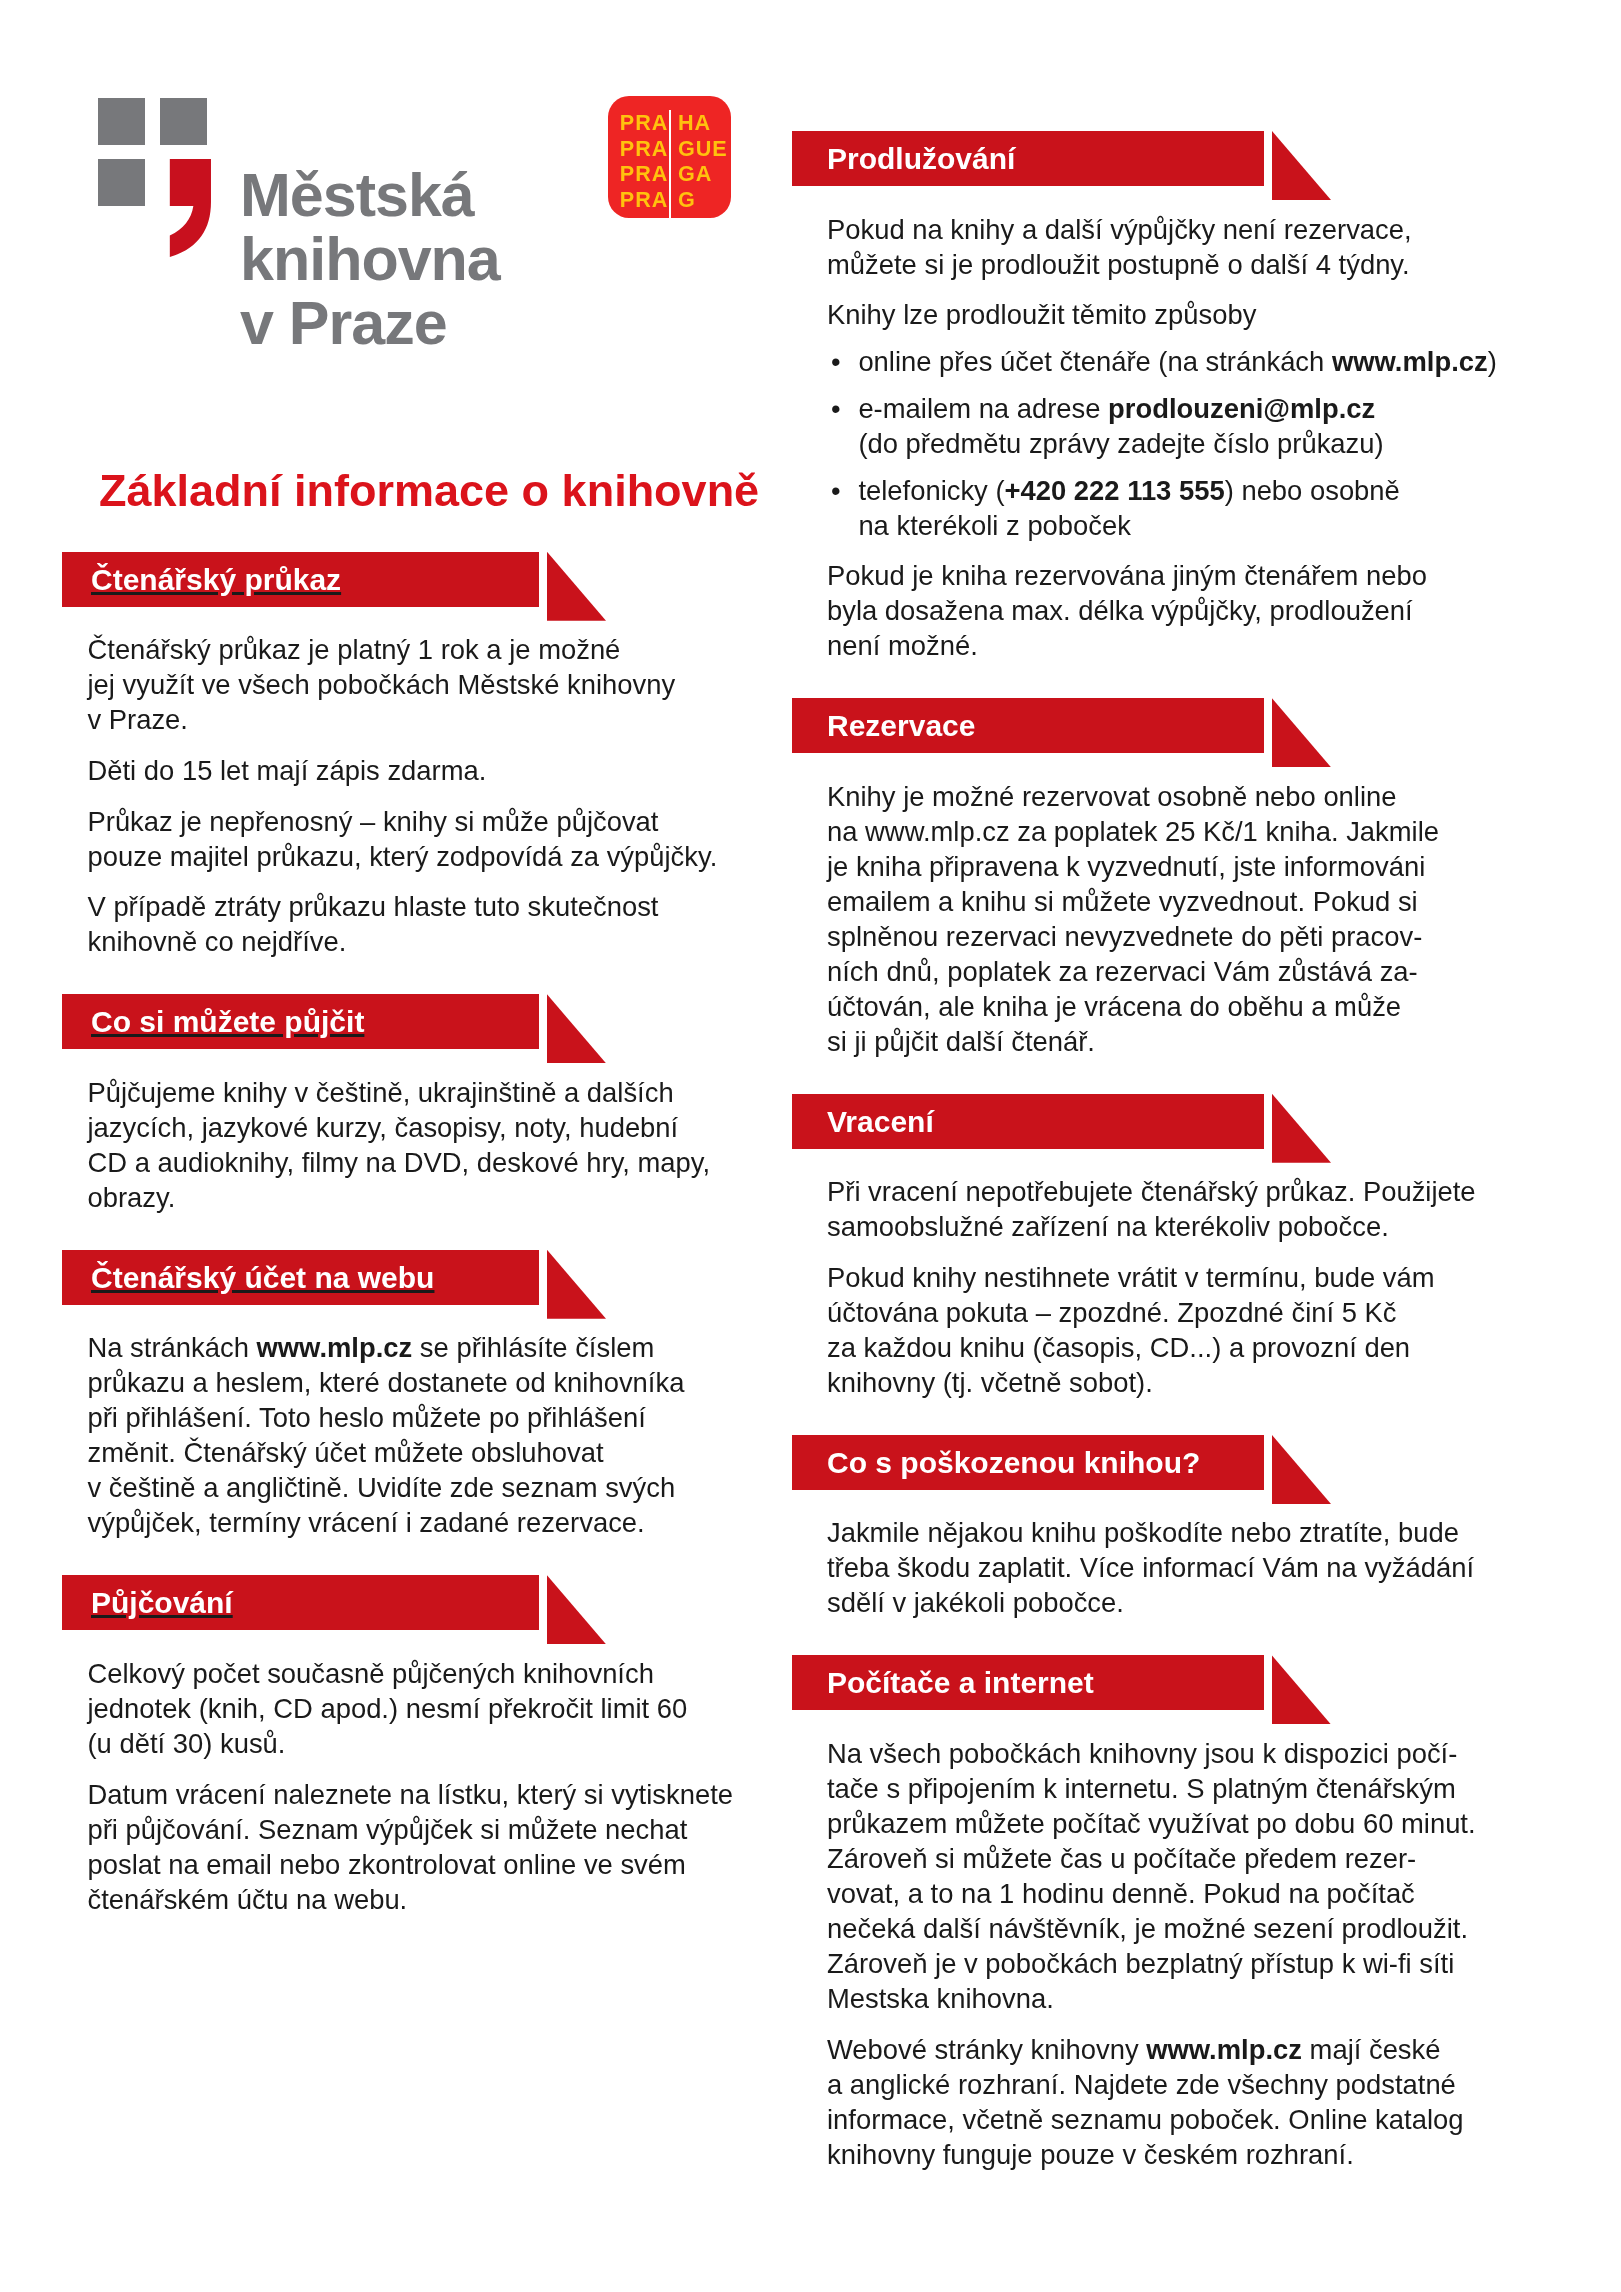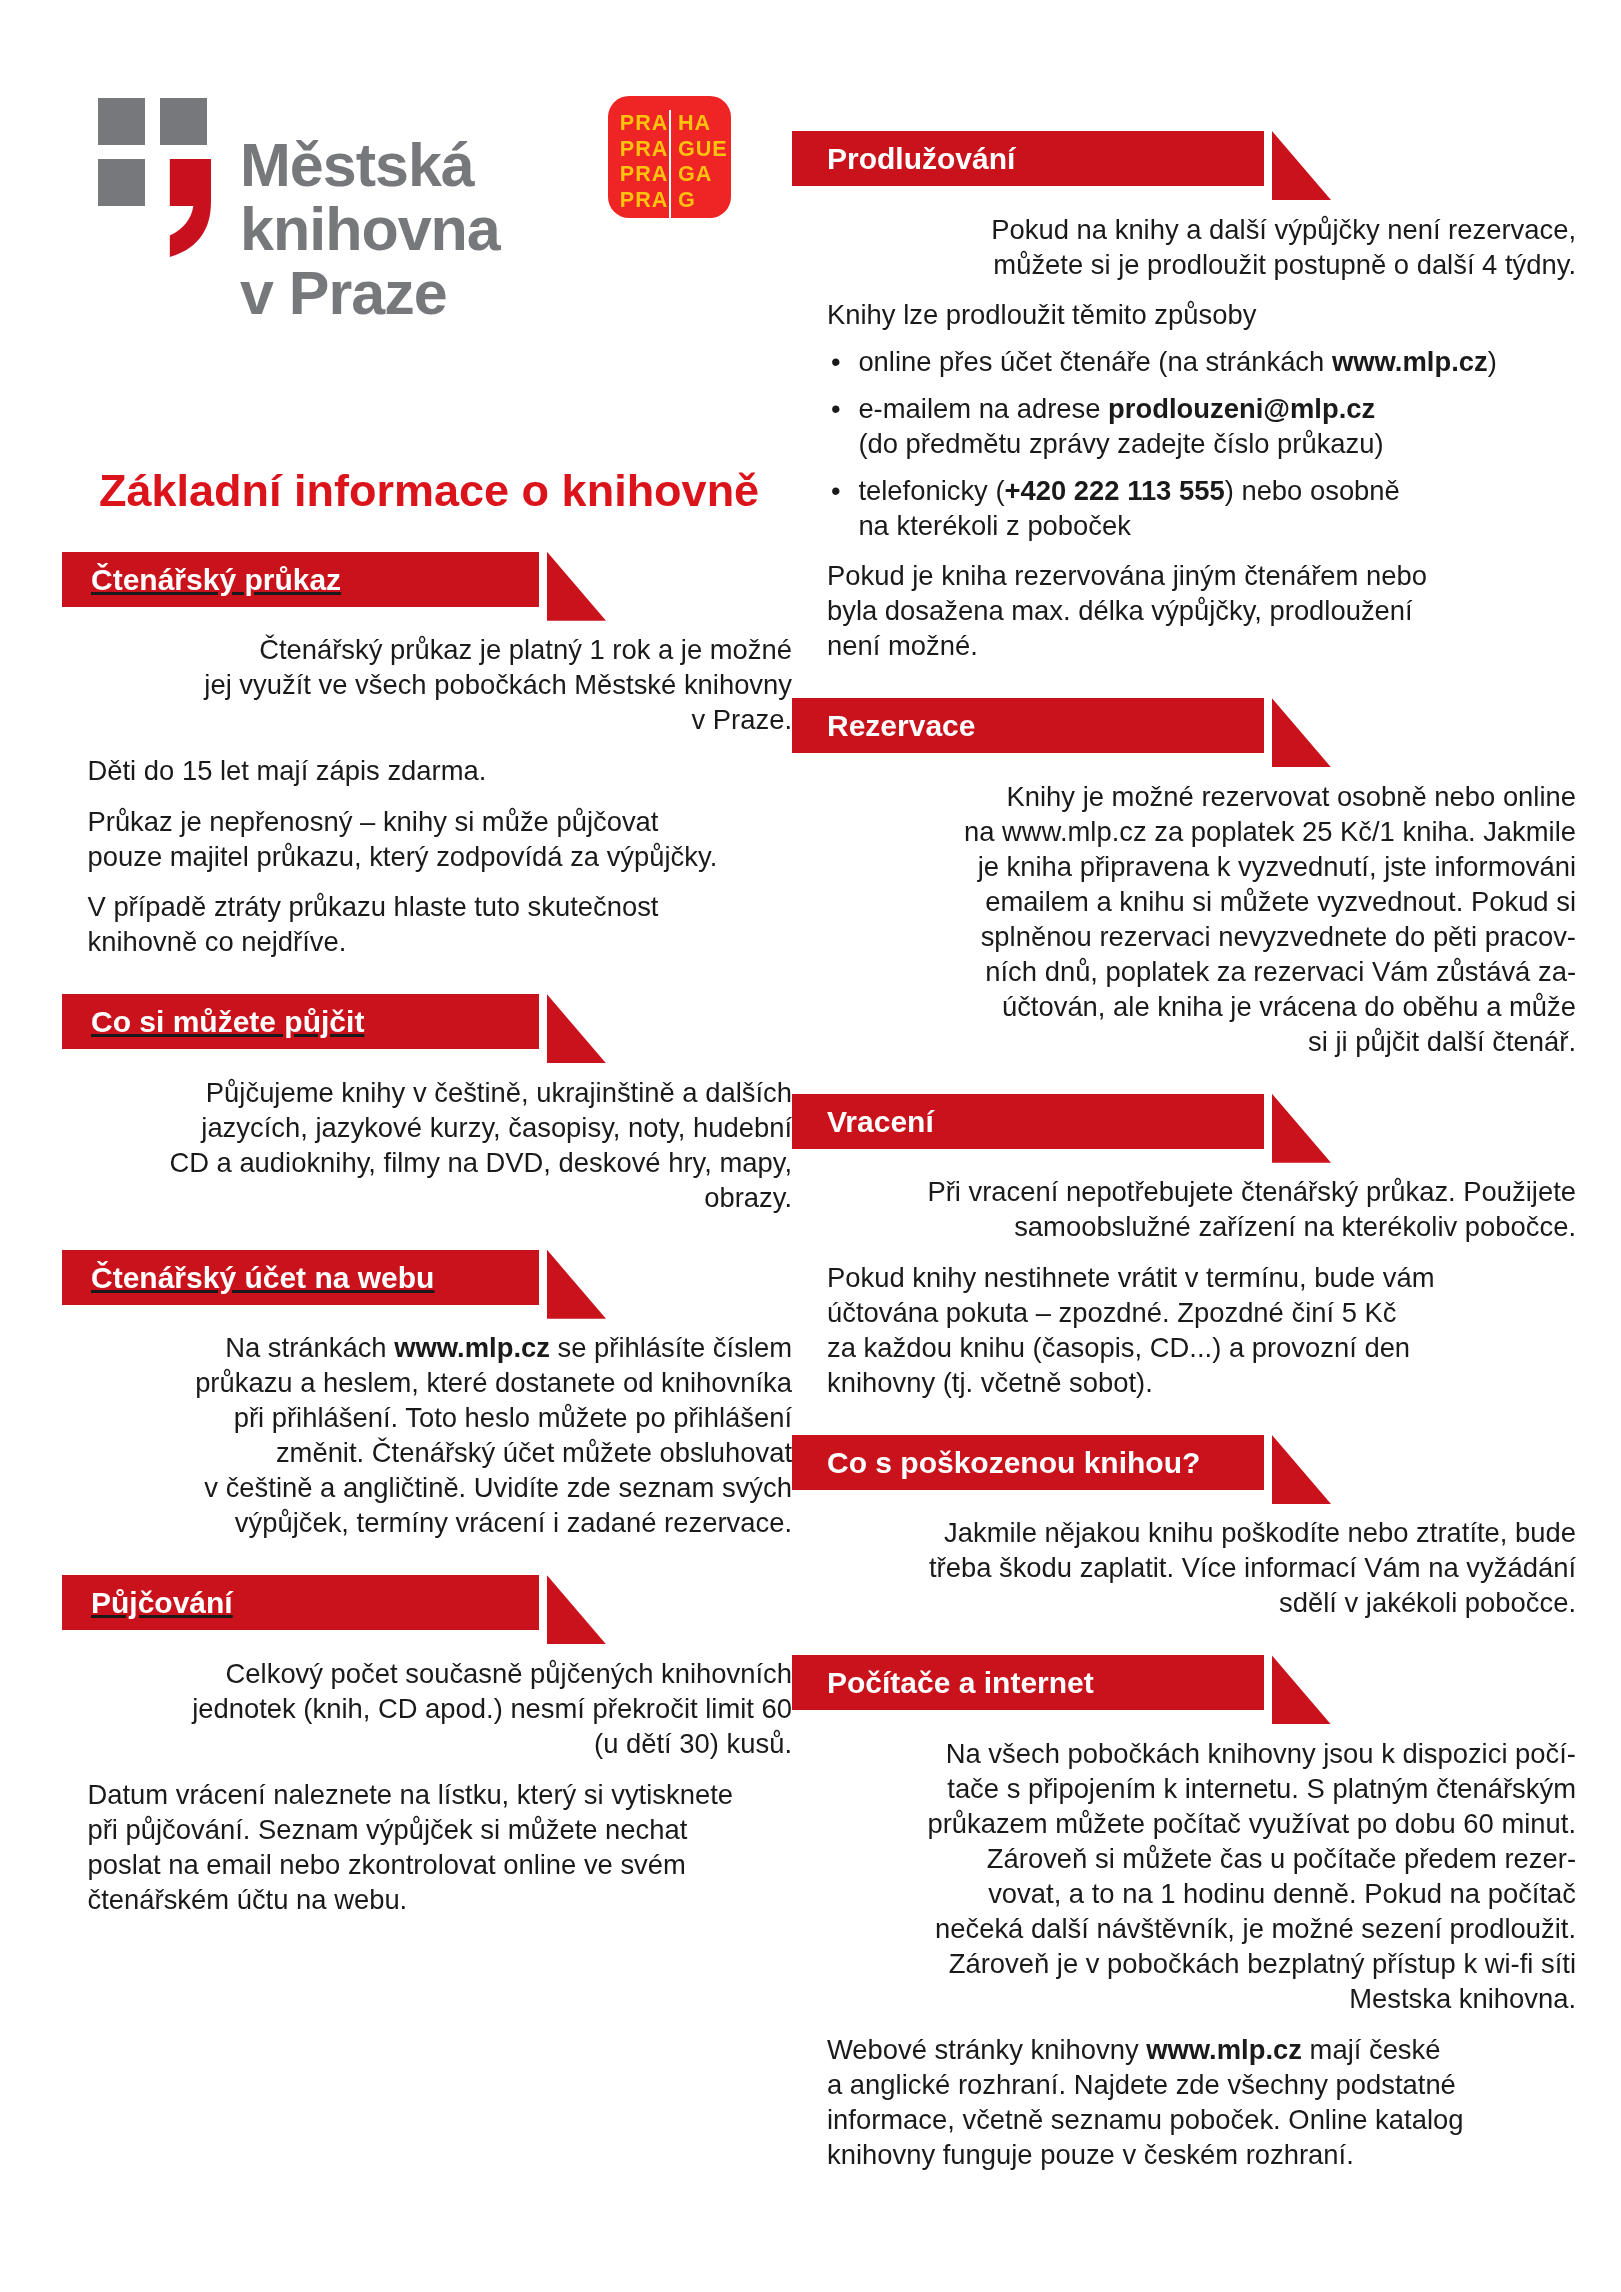--- a/index.html
+++ b/index.html
@@ -16,21 +16,21 @@
   .col-right{left:792px;top:99px;width:784px;}
 
   
   .brand{position:relative;height:235px;}
   .sq{position:absolute;width:47px;height:47px;background:var(--logo-gray);}
   .sq1{left:36px;top:0;}
   .sq2{left:98px;top:0;}
   .sq3{left:36px;top:61px;}
   .comma{position:absolute;left:98px;top:61px;width:51px;height:98px;}
   .brand-text{
-    position:absolute;left:178px;top:35px;
+    position:absolute;left:178px;top:65px;
     font-size:61px;line-height:64px;font-weight:bold;
     color:var(--logo-gray);letter-spacing:-1px;
   }
   .praha{
     position:absolute;left:546px;top:-2px;width:123px;height:122px;
     background:var(--praha-red);
     display:flex;box-sizing:border-box;padding-top:14px;border-radius:21px;
   }
   .praha-left{width:61px;box-sizing:border-box;padding-left:11.8px;}
   .praha-right{flex:1;border-left:2.9px solid #ffffff;padding-left:6.9px;}
@@ -69,21 +69,21 @@
   .col-right .banner{width:472px;}
   .col-right .banner-flag{left:480px;}
 
   
   .section p{
     margin:15.7px 0 0 25.5px;
     font-size:27.4px;line-height:35px;
     white-space:pre-line;
   }
   .col-right .section p{margin-left:35px;}
-  .section > :nth-child(2){margin-top:25.5px;text-align:right;}
+  .section > :nth-child(2){margin-top:25.5px;}
   .bullet{
     display:flex;
     margin:11.8px 0 0 39px;
     font-size:27.4px;line-height:35px;
   }
   .bullet .dot{width:27.4px;flex:none;}
   .bullet .btext{white-space:pre-line;}
   b{font-weight:bold;}
 </style>
 </head>

